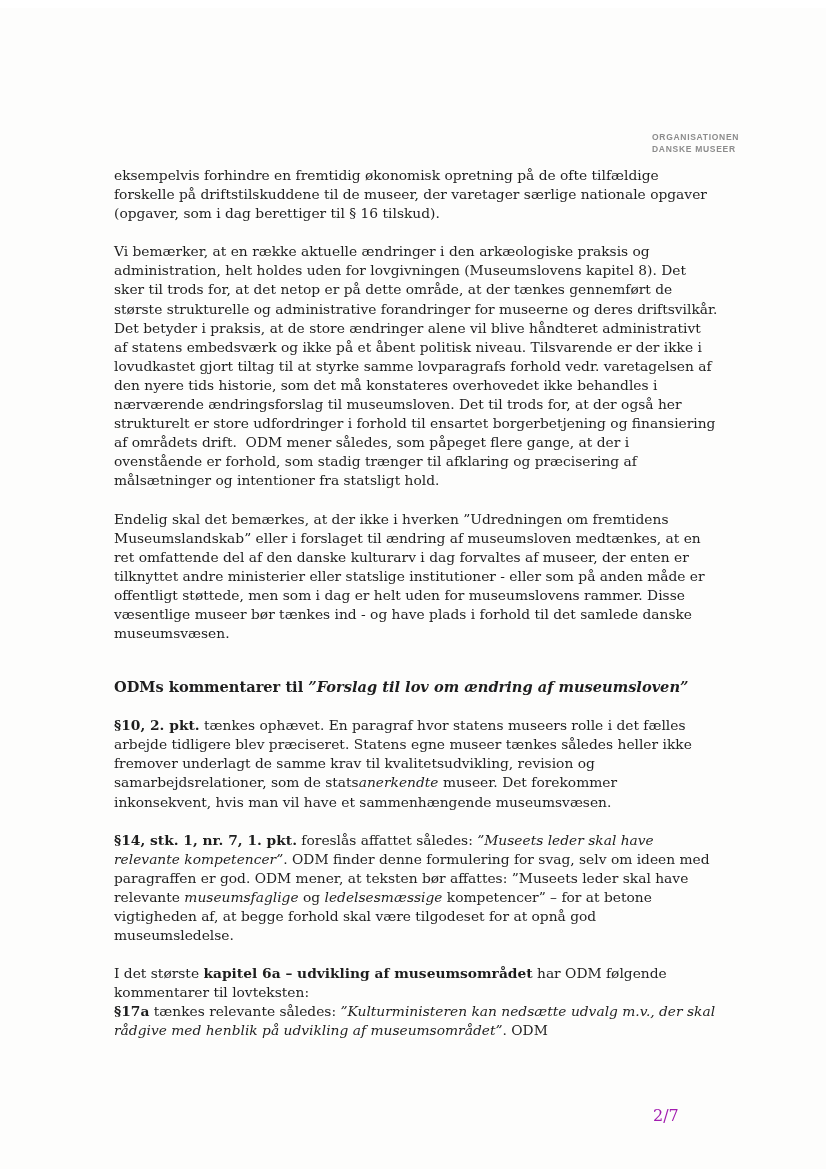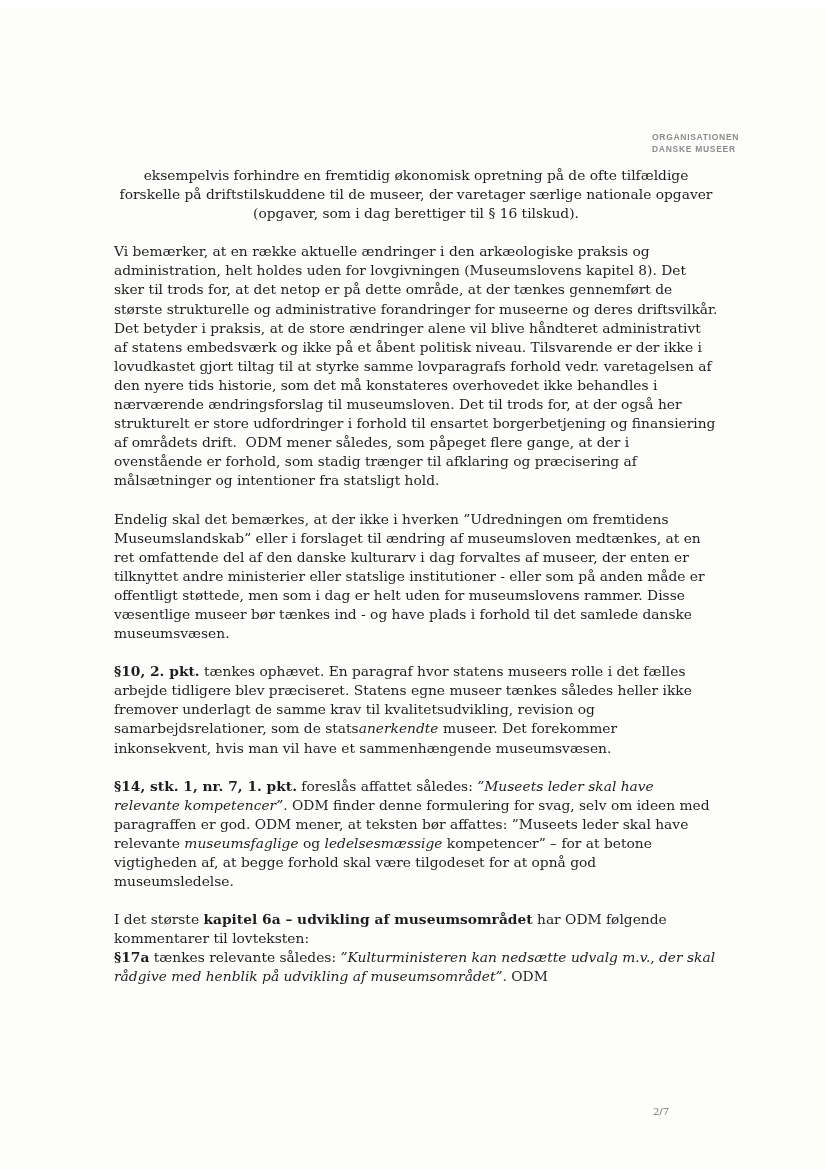--- a/index.html
+++ b/index.html
@@ -37,51 +37,51 @@
       font-size: 13.8px;
       line-height: 19.1px;
       text-align: left;
     }
     p.para {
       margin: 19px 0 0 0;
       white-space: pre-wrap;
     }
     p.para:first-child {
       margin-top: 0;
-      text-align: center;
     }
     p.para.heading {
       margin-top: 34px;
       font-size: 14.6px;
       line-height: 20px;
     }
     .seg-b { font-weight: bold; }
     .seg-i { font-style: italic; }
     .page-number {
       position: absolute;
       left: 653px;
       top: 1098px;
-      font-size: 10px;
-      color: #737373;
+      font-size: 16px;
+      color: #a21caf;
       font-family: "DejaVu Serif", serif;
     }
   </style>
 </head>
 <body>
 
 <div class="page">
   <div class="letterhead">
     <div>ORGANISATIONEN</div>
     <div>DANSKE MUSEER</div>
   </div>
 
   <div class="doc-body">
       <p class="para"><span class="">eksempelvis forhindre en fremtidig økonomisk opretning på de ofte tilfældige forskelle på driftstilskuddene til de museer, der varetager særlige nationale opgaver (opgaver, som i dag berettiger til § 16 tilskud).</span></p>
       <p class="para"><span class="">Vi bemærker, at en række aktuelle ændringer i den arkæologiske praksis og administration, helt holdes uden for lovgivningen (Museumslovens kapitel 8). Det sker til trods for, at det netop er på dette område, at der tænkes gennemført de største strukturelle og administrative forandringer for museerne og deres driftsvilkår. Det betyder i praksis, at de store ændringer alene vil blive håndteret administrativt af statens embedsværk og ikke på et åbent politisk niveau. Tilsvarende er der ikke i lovudkastet gjort tiltag til at styrke samme lovparagrafs forhold vedr. varetagelsen af den nyere tids historie, som det må konstateres overhovedet ikke behandles i nærværende ændringsforslag til museumsloven. Det til trods for, at der også her strukturelt er store udfordringer i forhold til ensartet borgerbetjening og finansiering af områdets drift.  ODM mener således, som påpeget flere gange, at der i ovenstående er forhold, som stadig trænger til afklaring og præcisering af målsætninger og intentioner fra statsligt hold.</span></p>
       <p class="para"><span class="">Endelig skal det bemærkes, at der ikke i hverken ”Udredningen om fremtidens Museumslandskab” eller i forslaget til ændring af museumsloven medtænkes, at en ret omfattende del af den danske kulturarv i dag forvaltes af museer, der enten er tilknyttet andre ministerier eller statslige institutioner - eller som på anden måde er offentligt støttede, men som i dag er helt uden for museumslovens rammer. Disse væsentlige museer bør tænkes ind - og have plads i forhold til det samlede danske museumsvæsen.</span></p>
+      <p class="para heading"><span class="seg-b">ODMs kommentarer til </span><span class="seg-b seg-i">”Forslag til lov om ændring af museumsloven”</span></p>
       <p class="para"><span class="seg-b">§10, 2. pkt.</span><span class=""> tænkes ophævet. En paragraf hvor statens museers rolle i det fælles arbejde tidligere blev præciseret. Statens egne museer tænkes således heller ikke fremover underlagt de samme krav til kvalitetsudvikling, revision og samarbejdsrelationer, som de stats</span><span class="seg-i">anerkendte</span><span class=""> museer. Det forekommer inkonsekvent, hvis man vil have et sammenhængende museumsvæsen.</span></p>
       <p class="para"><span class="seg-b">§14, stk. 1, nr. 7, 1. pkt.</span><span class=""> foreslås affattet således: </span><span class="seg-i">”Museets leder skal have relevante kompetencer”</span><span class="">. ODM finder denne formulering for svag, selv om ideen med paragraffen er god. ODM mener, at teksten bør affattes: ”Museets leder skal have relevante </span><span class="seg-i">museumsfaglige</span><span class=""> og </span><span class="seg-i">ledelsesmæssige</span><span class=""> kompetencer” – for at betone vigtigheden af, at begge forhold skal være tilgodeset for at opnå god museumsledelse.</span></p>
       <p class="para"><span class="">I det største </span><span class="seg-b">kapitel 6a – udvikling af museumsområdet</span><span class=""> har ODM følgende kommentarer til lovteksten:
 </span><span class="seg-b">§17a</span><span class=""> tænkes relevante således: </span><span class="seg-i">”Kulturministeren kan nedsætte udvalg m.v., der skal rådgive med henblik på udvikling af museumsområdet”</span><span class="">. ODM</span></p>
     </div>
 
   <div class="page-number">2/7</div>
 </div>
 
 </body></html>

